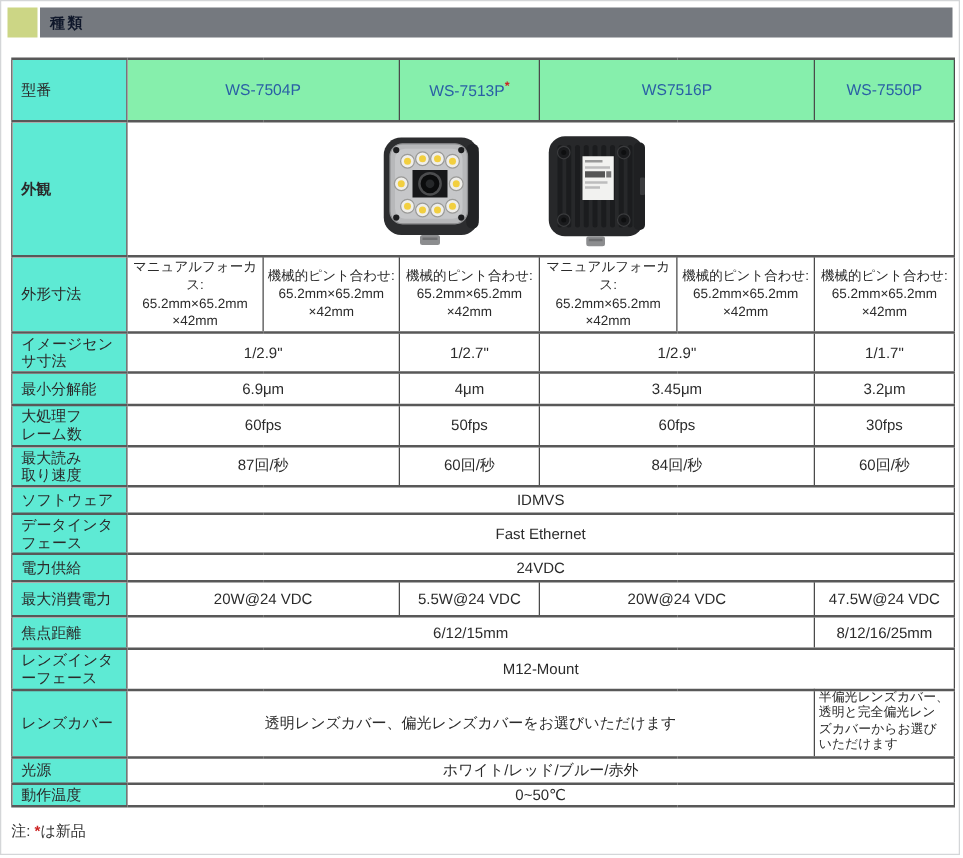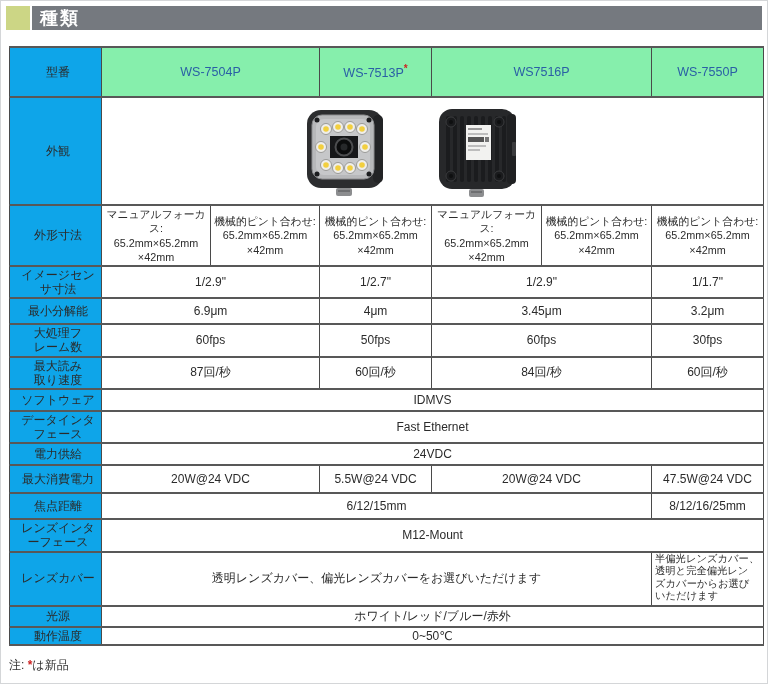--- a/index.html
+++ b/index.html
@@ -6,31 +6,31 @@
   body{
     width:770px;height:686px;background:#ffffff;
     font-family:"Liberation Sans","DejaVu Sans",sans-serif;color:#2b2b2b;
   }
   .page{position:relative;width:768px;height:684px;border:1px solid #d4d6d8;box-sizing:border-box;background:#fff;}
 
   
   .titlebar{position:absolute;left:5px;top:5px;right:5px;height:24px;display:flex;}
   .title-square{width:24px;height:24px;background:#ccd685;flex:0 0 24px;}
   .title-strip{flex:1;margin-left:2px;background:#75797f;display:flex;align-items:center;}
-  .title-text{color:#ffffff;font-size:18px;font-weight:bold;padding-left:8px;letter-spacing:2px;}
+  .title-text{color:#0f172a;font-size:12px;font-weight:bold;padding-left:8px;letter-spacing:2px;}
 
   
   table.spec{position:absolute;left:8px;top:45px;width:754px;border-collapse:collapse;table-layout:fixed;}
   td,th{
     border:1px solid #4a4a4a;border-top:2px solid #585858;border-bottom:2px solid #585858;
     padding:1px 2px;font-size:12px;font-weight:normal;text-align:center;vertical-align:middle;
     box-sizing:border-box;overflow:hidden;
   }
-  .lbl{background:#0ea5e9;text-align:center;padding-left:7px;white-space:pre-line;line-height:1.18;}
-  .lbl-bold{font-weight:normal;}
+  .lbl{background:#5eead4;text-align:left;padding-left:7px;white-space:pre-line;line-height:1.18;}
+  .lbl-bold{font-weight:bold;}
   th.model{background:#86efac;color:#2a5fa5;font-size:12.5px;}
   th.model sup{color:#cc2222;font-size:10px;font-weight:bold;}
   .dim{font-size:10.8px;line-height:1.32;white-space:pre-line;}
   .small-left{font-size:10.3px;text-align:left;vertical-align:top;padding:0 3px;line-height:1.22;white-space:pre-line;}
   .imgcell{background:#fff;}
   .cam-wrap{display:flex;align-items:center;gap:46px;padding-left:200px;}
 
   .h50{height:50px}.h108{height:108px}.h52{height:52px}.h27{height:27px}.h26{height:26px}
   .h28{height:28px}.h22{height:22px}.h30{height:30px}.h54{height:54px}.h25{height:17px}
 

